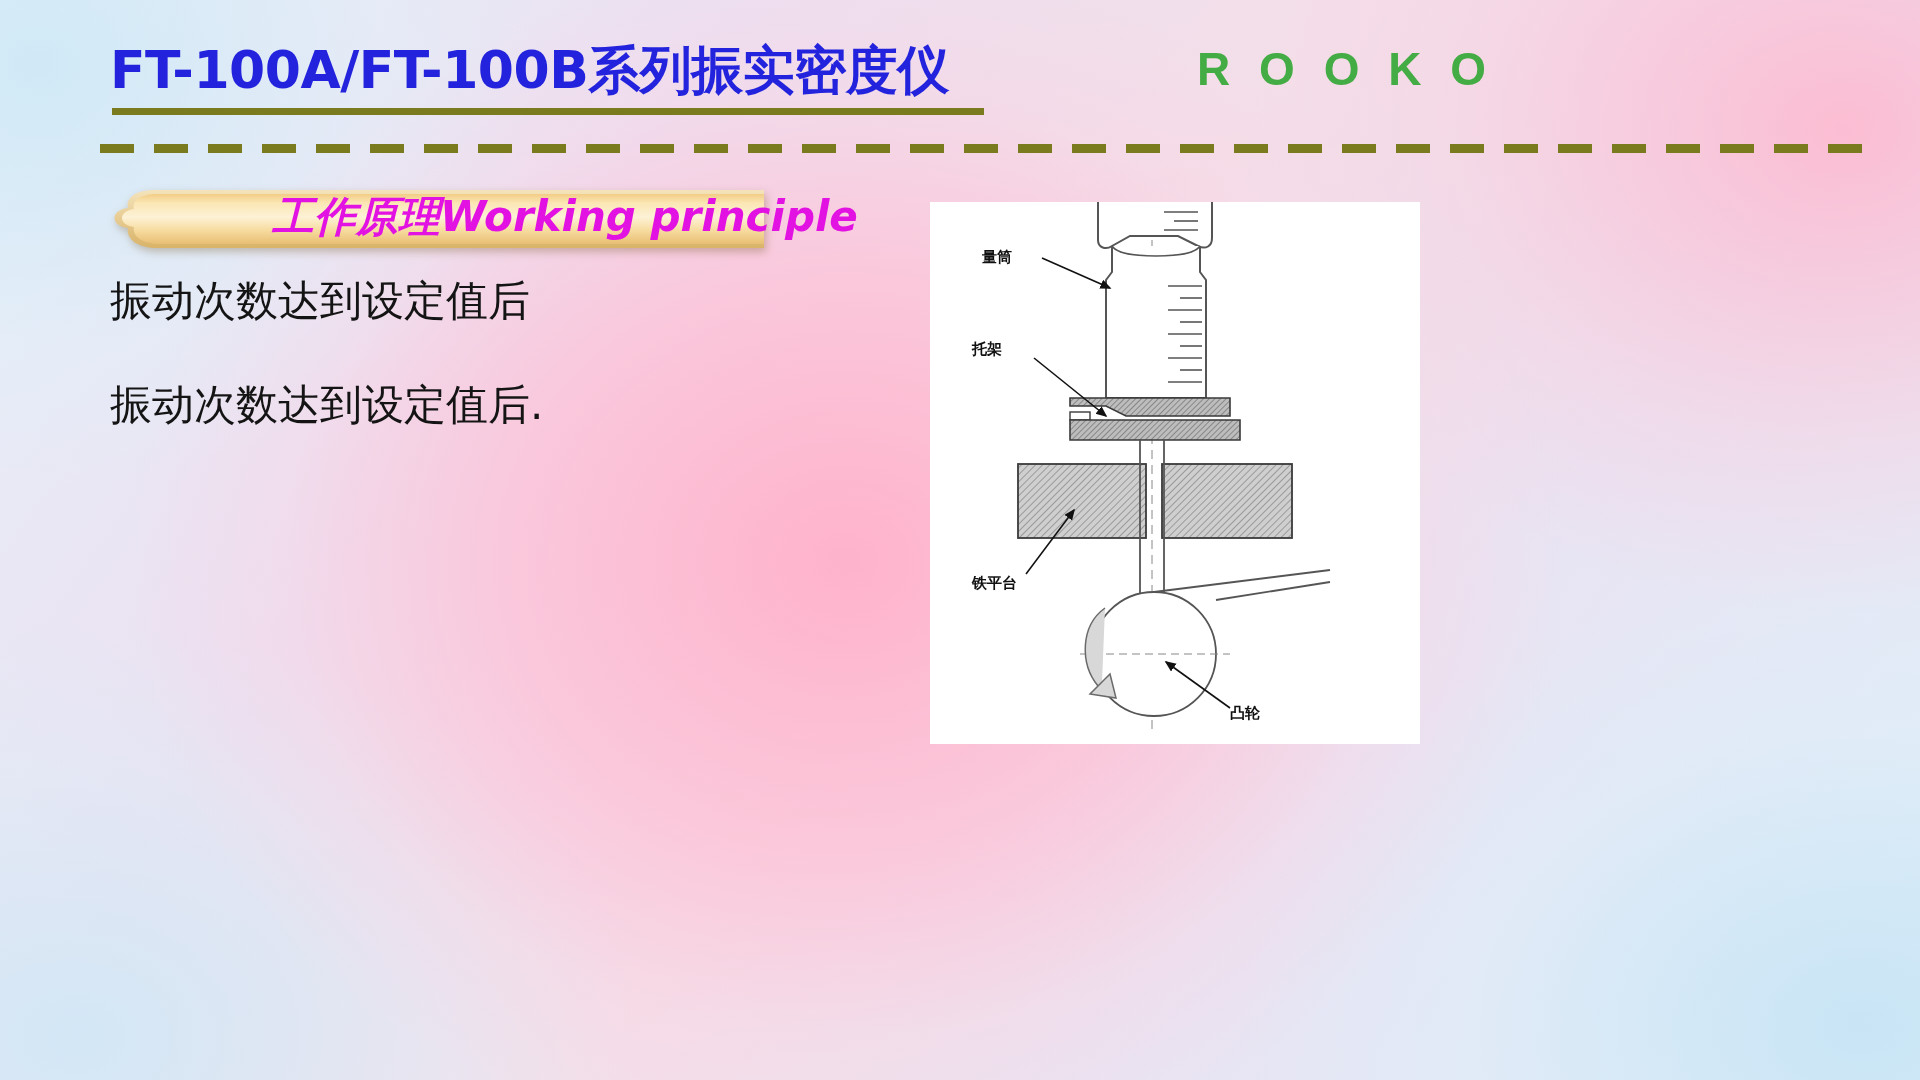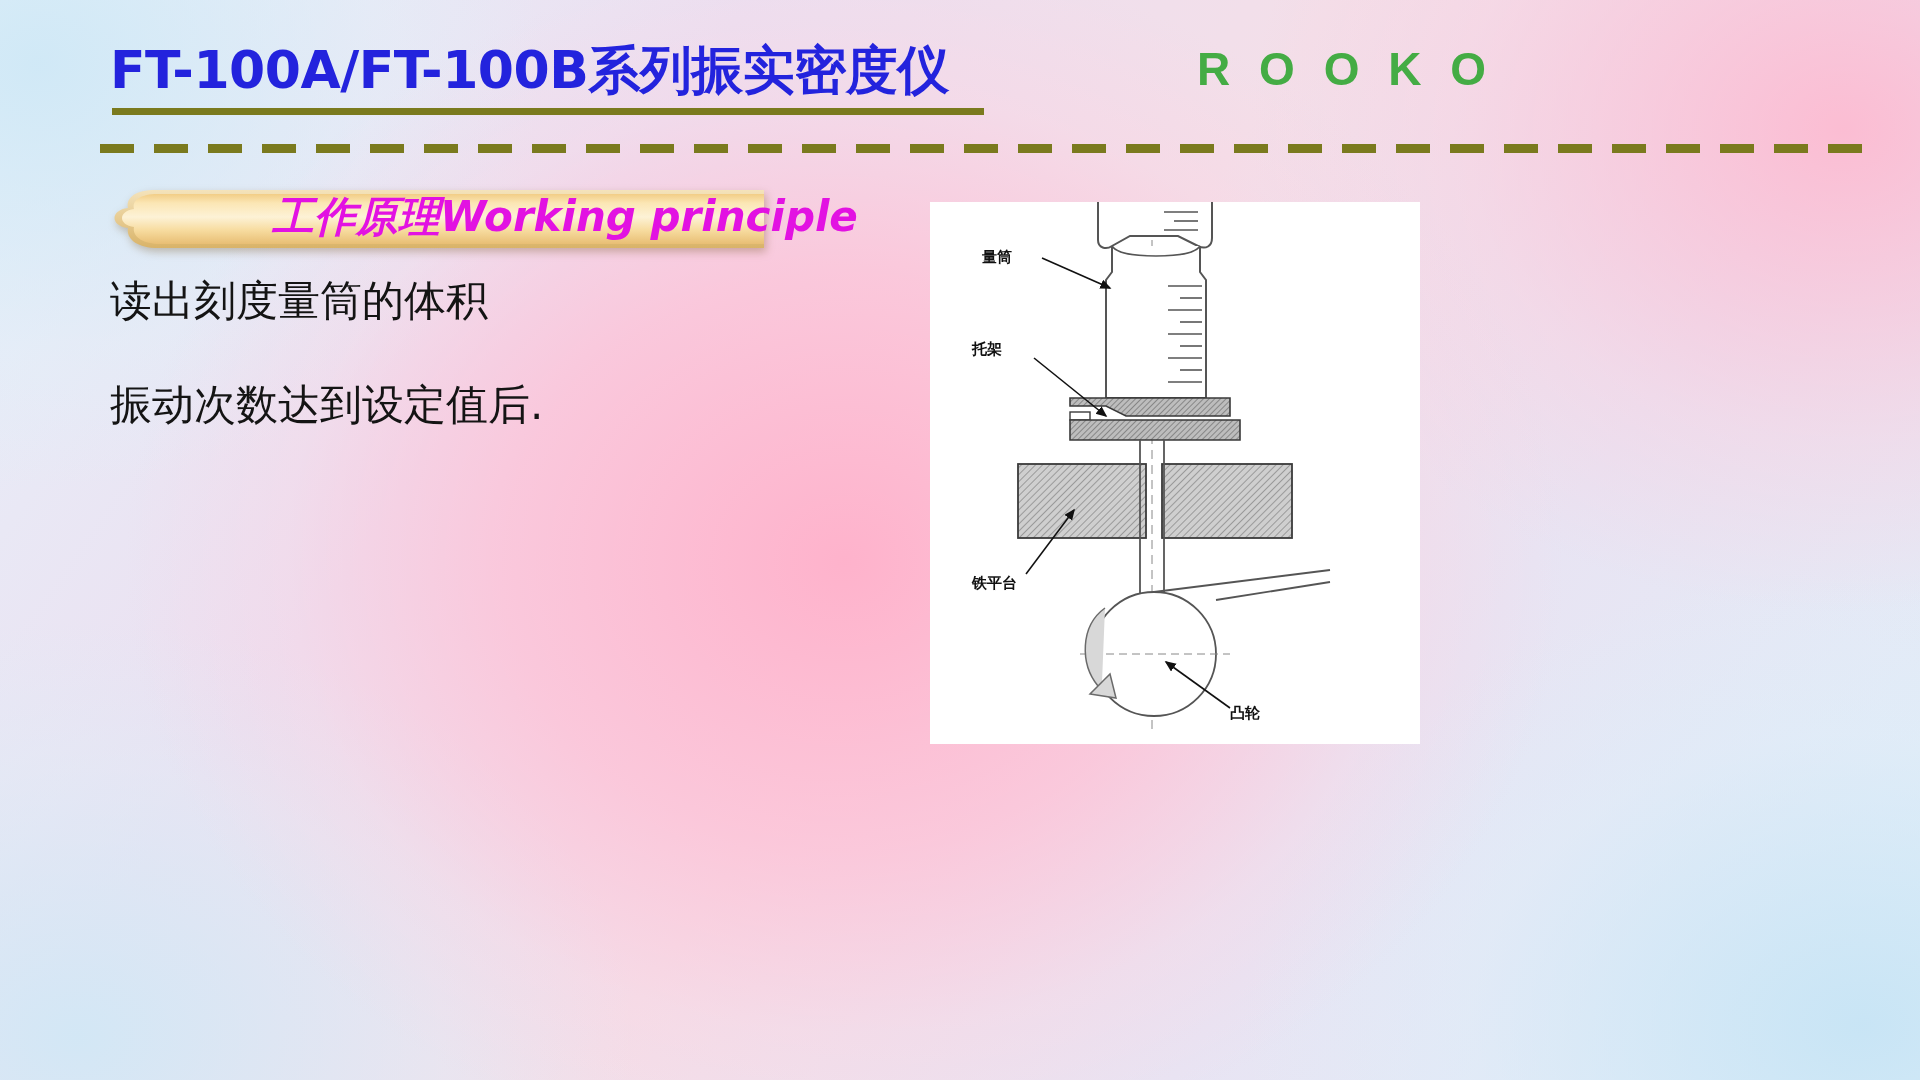--- a/index.html
+++ b/index.html
@@ -117,21 +117,21 @@
              C 42 12, 36 20, 38 27
              C 22 29, 22 43, 38 45
              C 36 54, 46 62, 64 62
              L 668 62
              L 668 12 Z" fill="url(#bannerGrad)"></path>
   </svg>
   <div class="banner-text">工作原理Working principle</div>
 </div>
 
 <div class="body-list">
-  <div class="body-line">读出刻度量筒的体积</div>
+  <div class="body-line">振动次数达到设定值后</div>
   <div class="body-line">振动次数达到设定值后.</div>
 </div>
 
 <div class="figure">
   <svg viewBox="0 0 490 542">
     <defs>
       <pattern id="hatch" width="5" height="5" patternUnits="userSpaceOnUse" patternTransform="rotate(45)">
         <rect width="5" height="5" fill="#cfcfcf"></rect>
         <line x1="0" y1="0" x2="0" y2="5" stroke="#8d8d8d" stroke-width="1.6"></line>
       </pattern>

